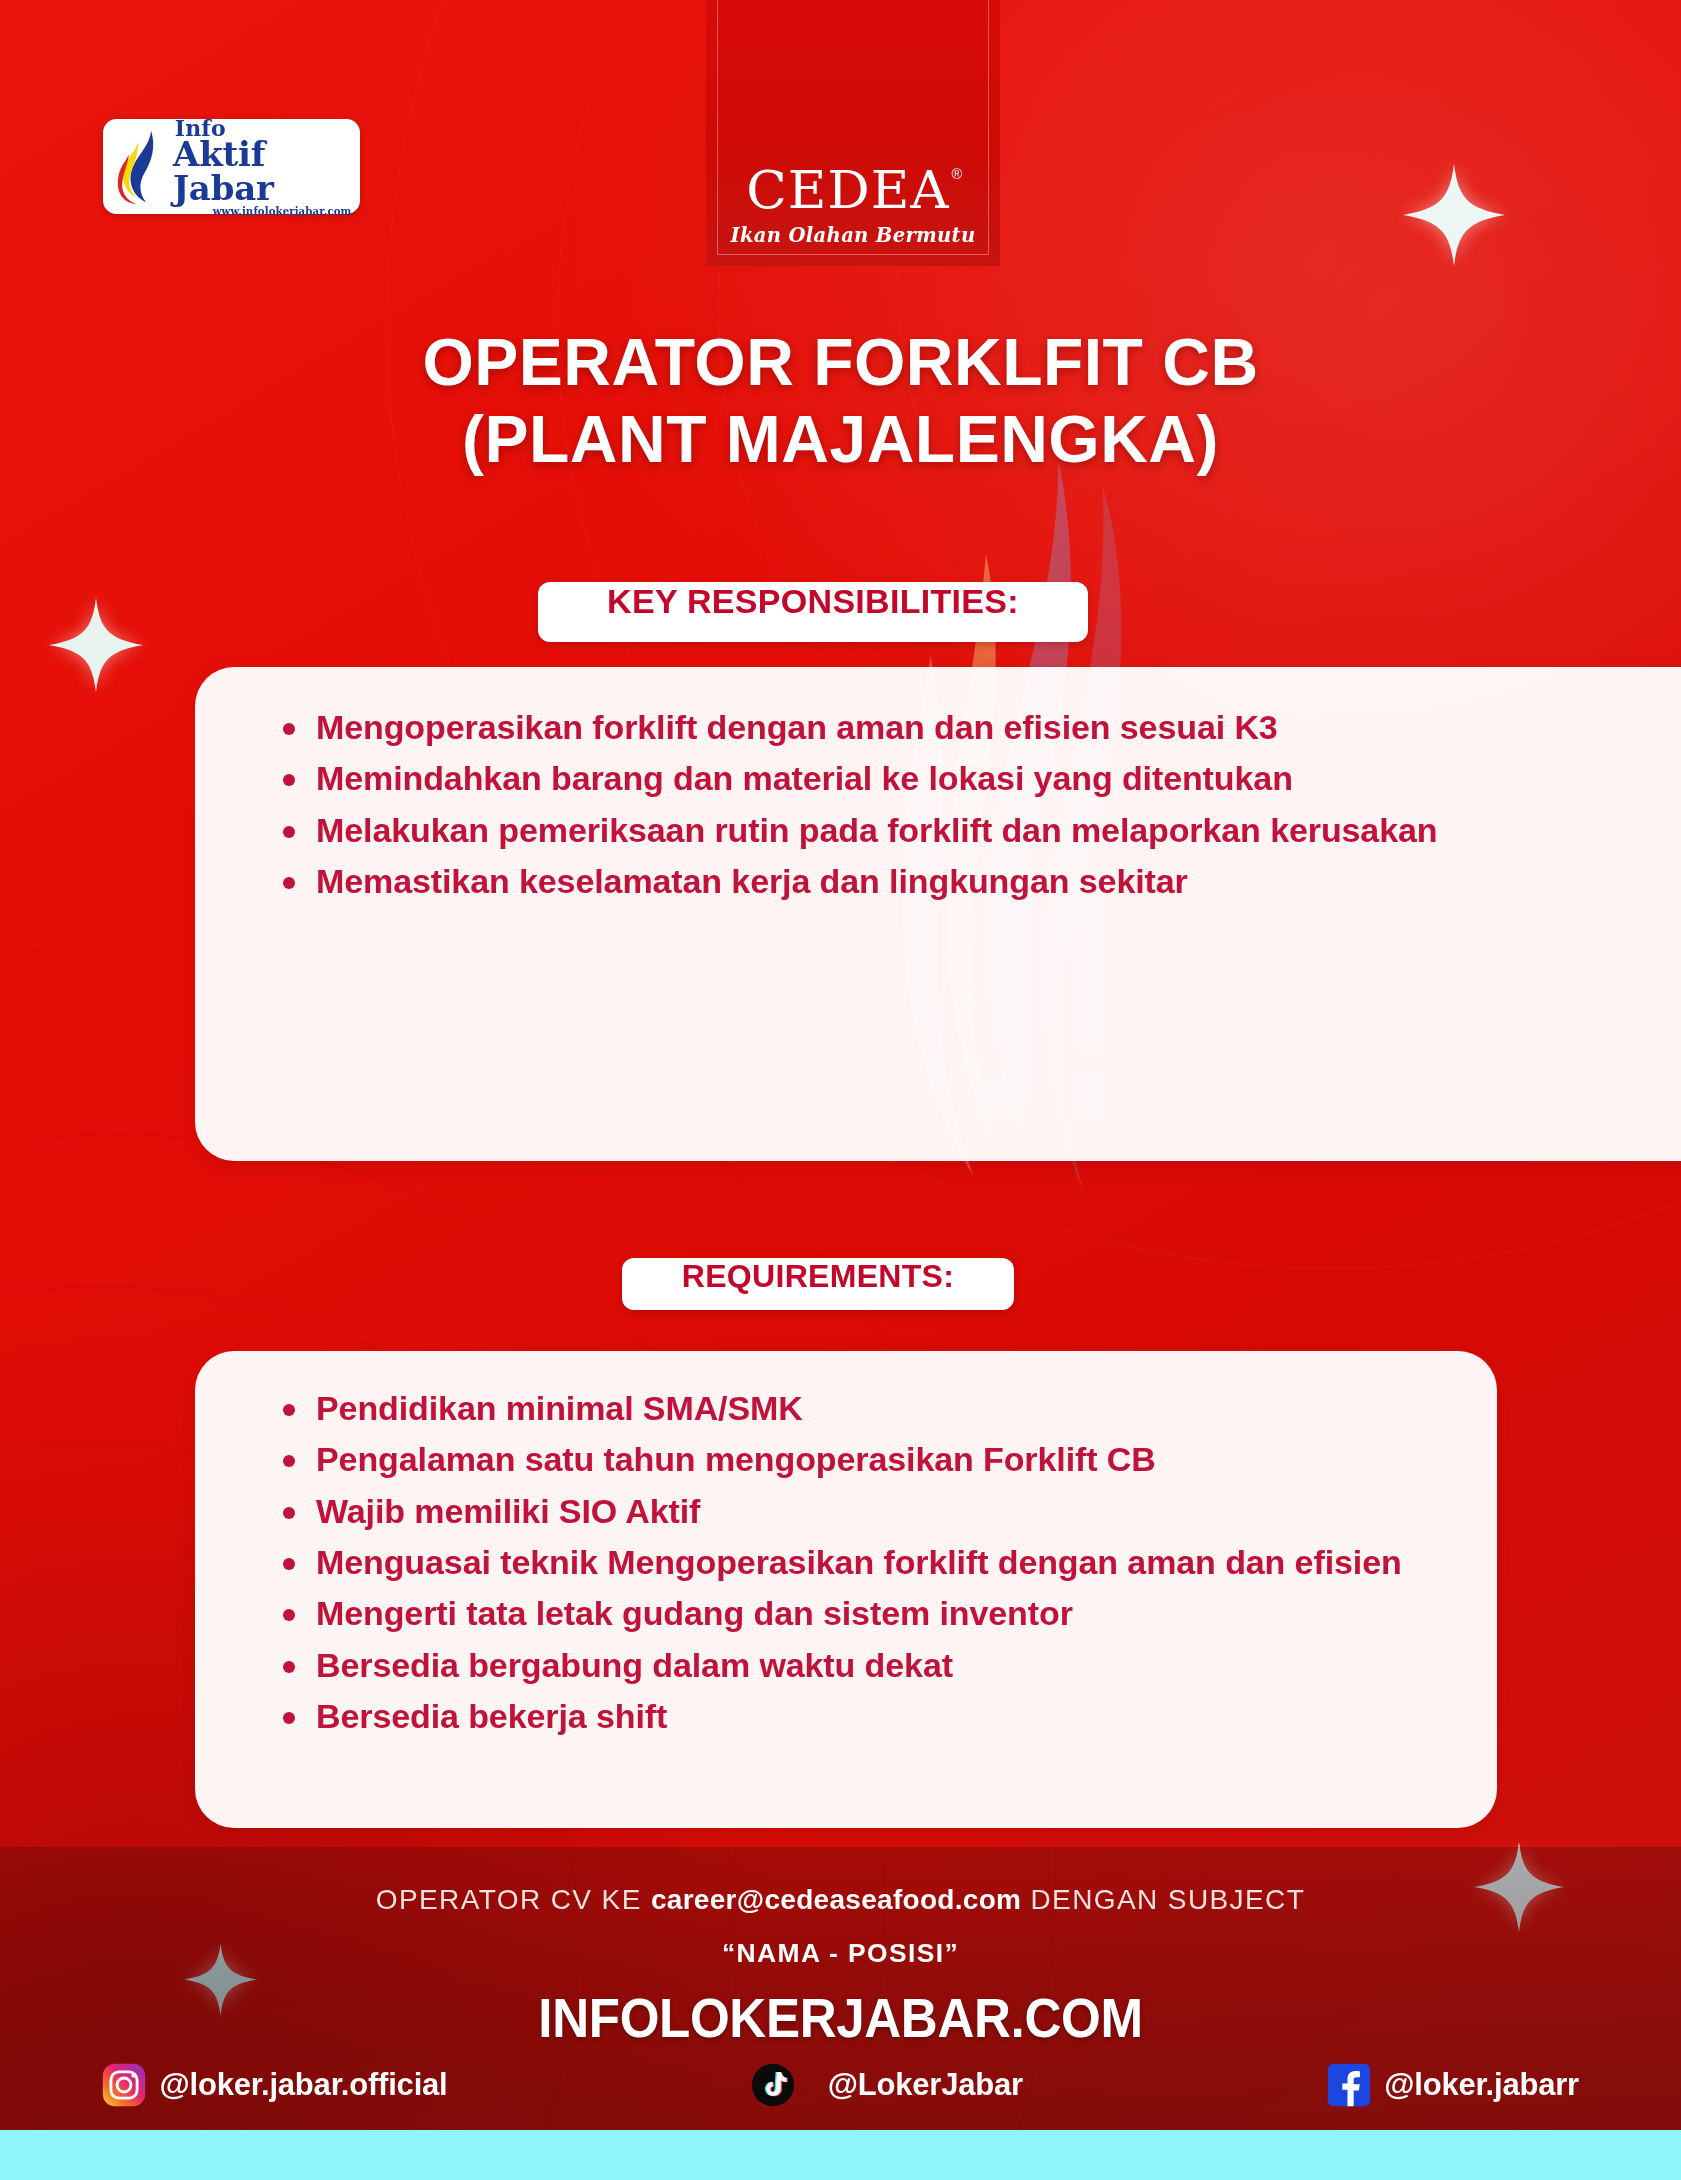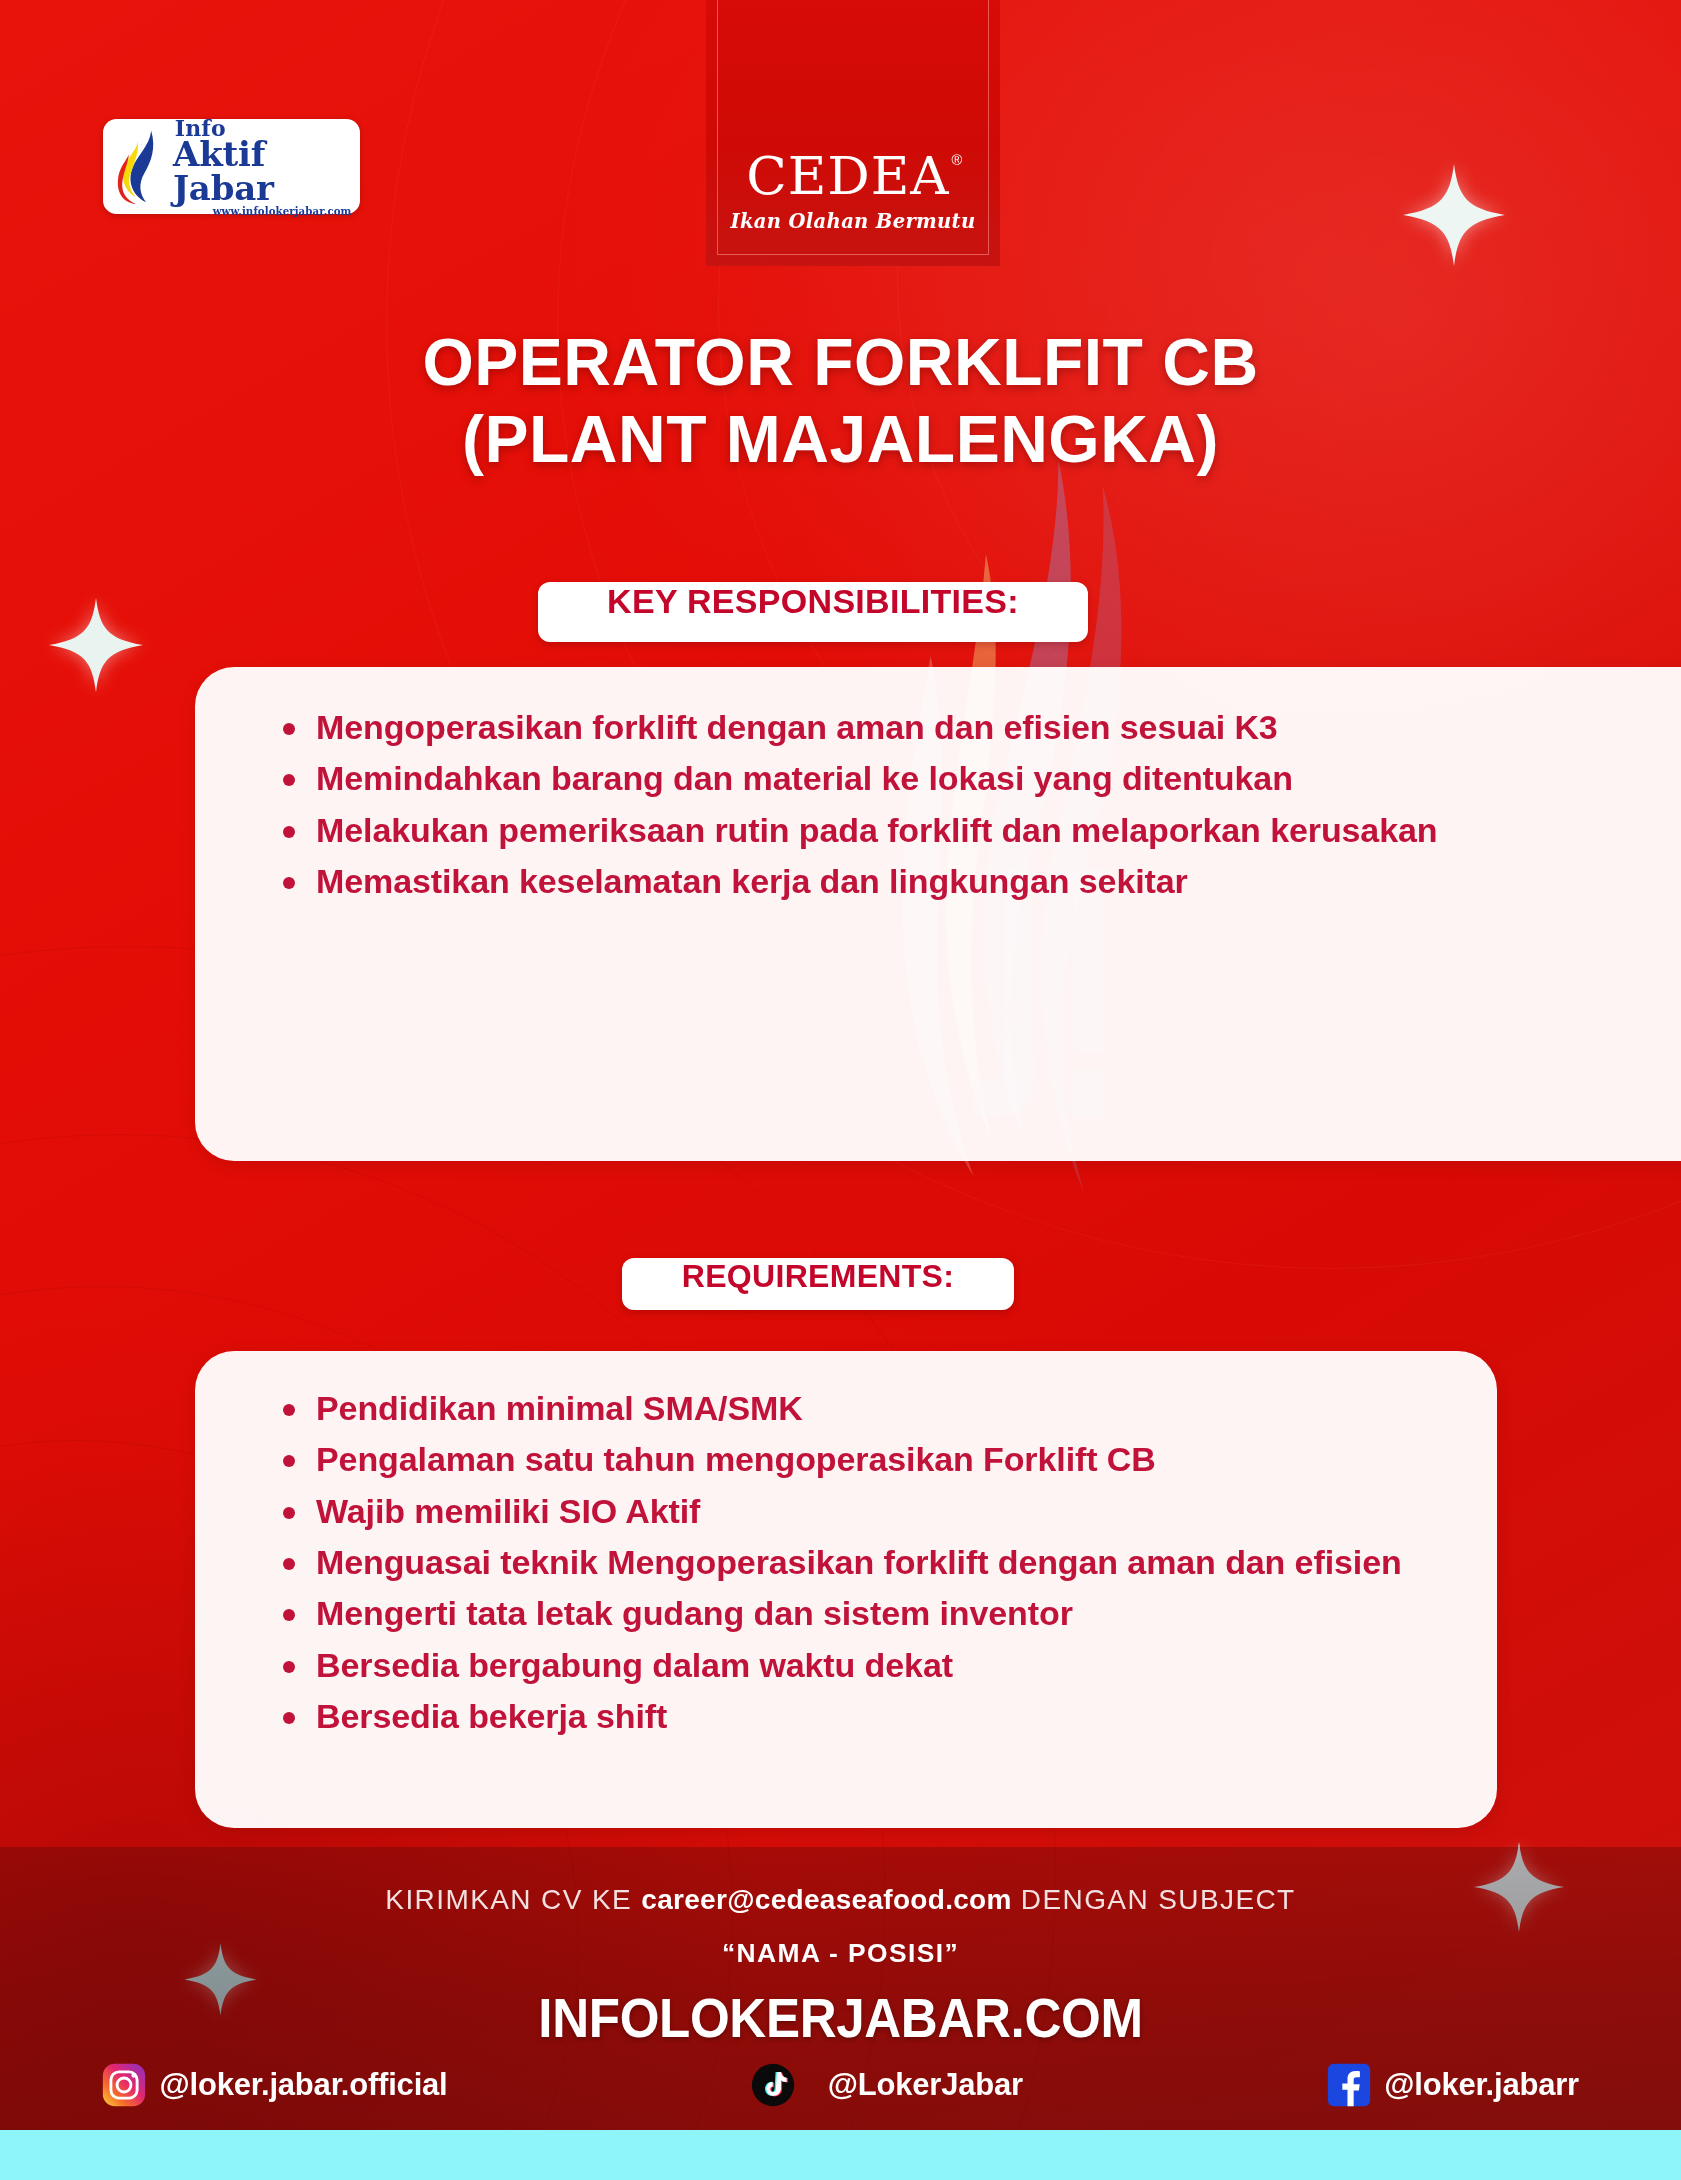--- a/index.html
+++ b/index.html
@@ -108,21 +108,21 @@
   }
 
   
   .cedea {
     position:absolute;
     left:706px; top:0;
     width:294px; height:266px;
     background:linear-gradient(180deg, #d70b07 0%, #cf0a06 55%, #c61410 100%);
     display:flex; flex-direction:column;
     align-items:center; justify-content:flex-end;
-    padding-bottom:33px;
+    padding-bottom:19px;
   }
   .cedea::before {
     content:"";
     position:absolute; left:11px; right:11px; top:-19px; bottom:11px;
     border:1.3px solid rgba(255,150,150,0.55);
     pointer-events:none;
   }
   .cedea-name {
     font-family:"DejaVu Serif", serif;
     font-size:53px; font-weight:400; color:#ffffff;
@@ -382,21 +382,21 @@
       <li>Menguasai teknik Mengoperasikan forklift dengan aman dan efisien</li>
       <li>Mengerti tata letak gudang dan sistem inventor</li>
       <li>Bersedia bergabung dalam waktu dekat</li>
       <li>Bersedia bekerja shift</li>
     </ul>
   </div>
 
   <div class="footer">
 
     <div class="footer-mail">
-      <span>KIRIMKAN CV KE </span><b>career@cedeaseafood.com</b><span> DENGAN SUBJECT</span>
+      <span>OPERATOR CV KE </span><b>career@cedeaseafood.com</b><span> DENGAN SUBJECT</span>
       <span class="footer-subject">“NAMA - POSISI”</span>
     </div>
 
     <div class="footer-site">INFOLOKERJABAR.COM</div>
 
     <div class="socials">
 
       <div class="social social-ig">
         <span class="social-icon">
           <svg viewBox="0 0 52 52" xmlns="http://www.w3.org/2000/svg">

